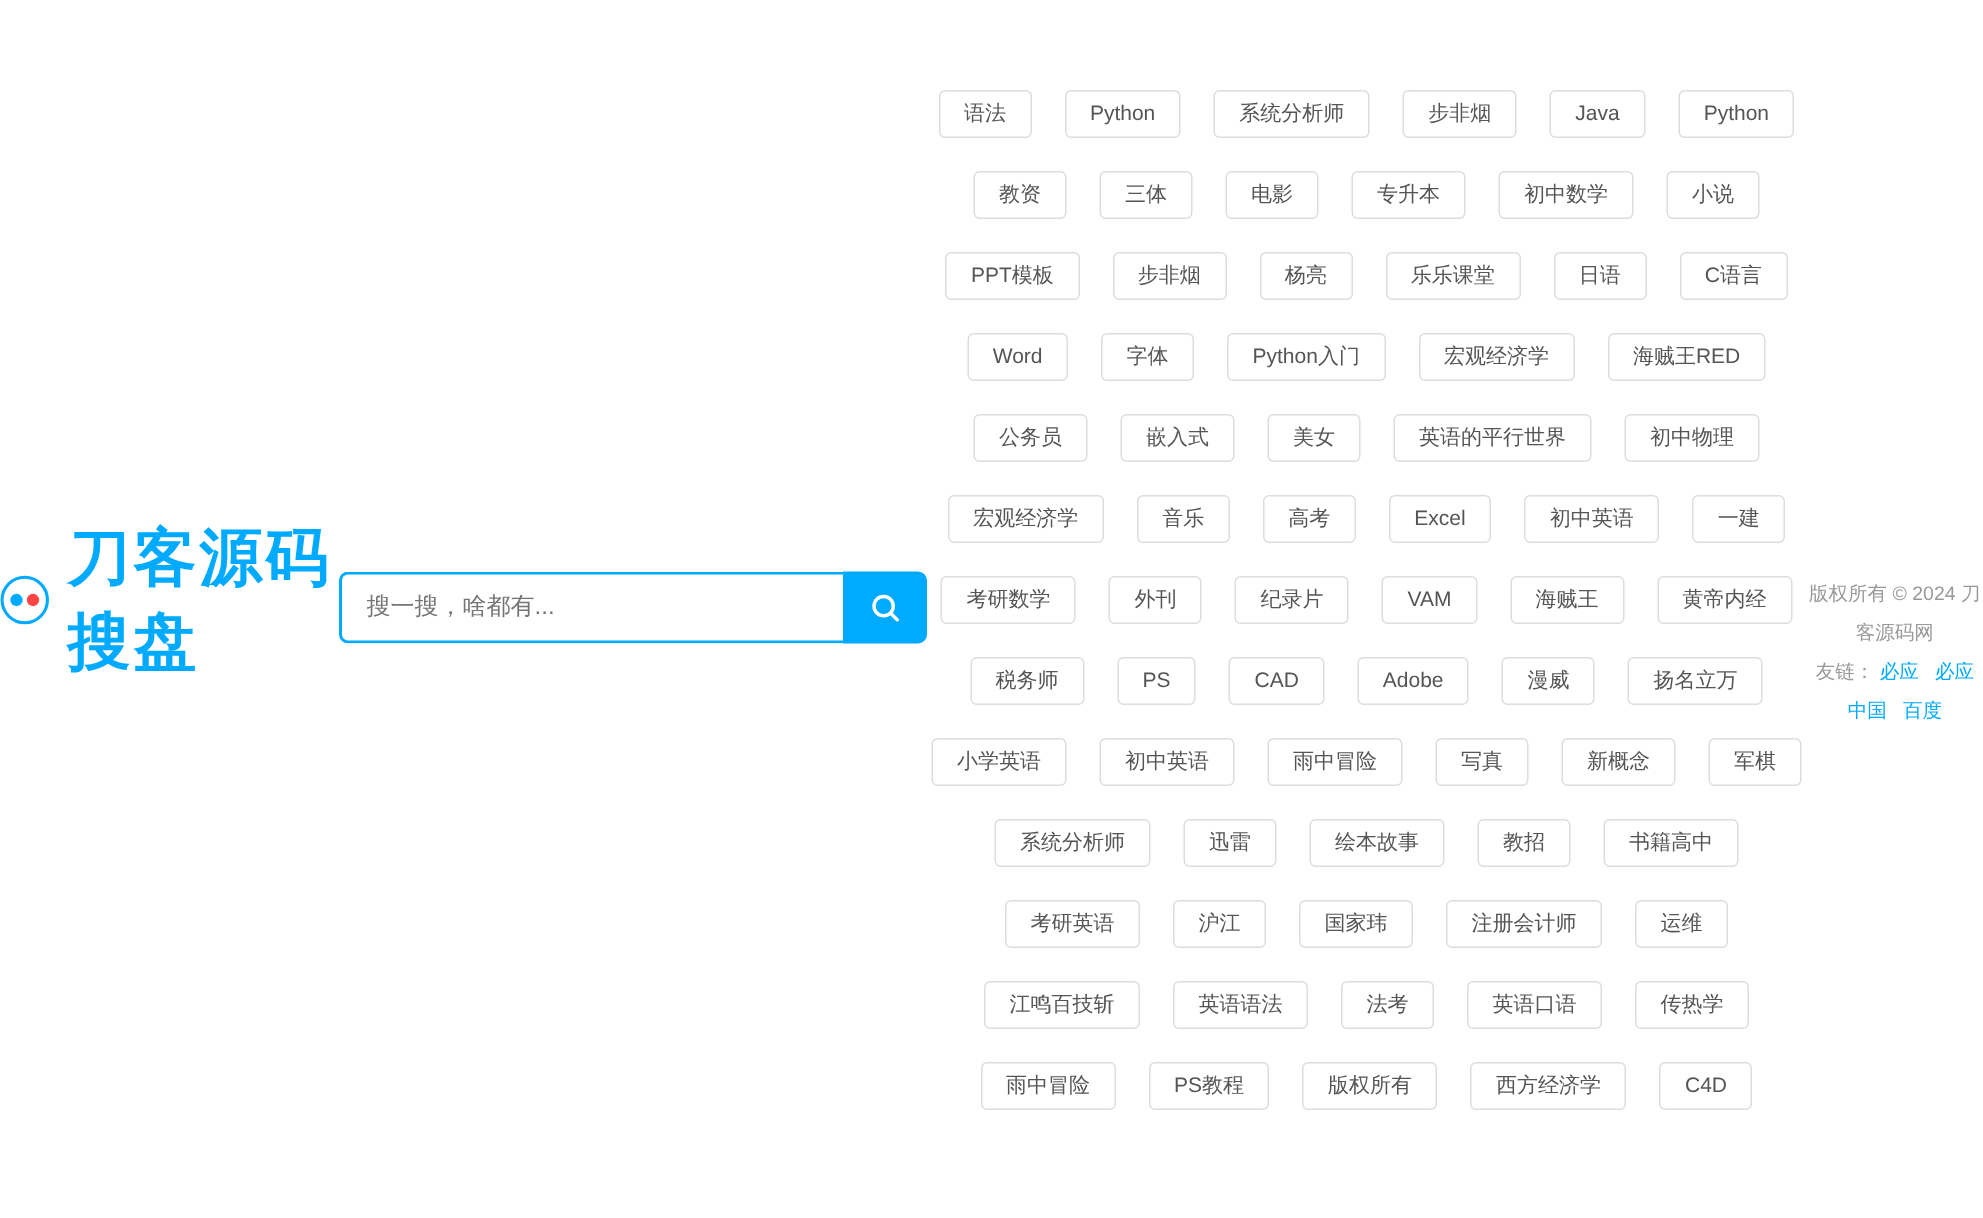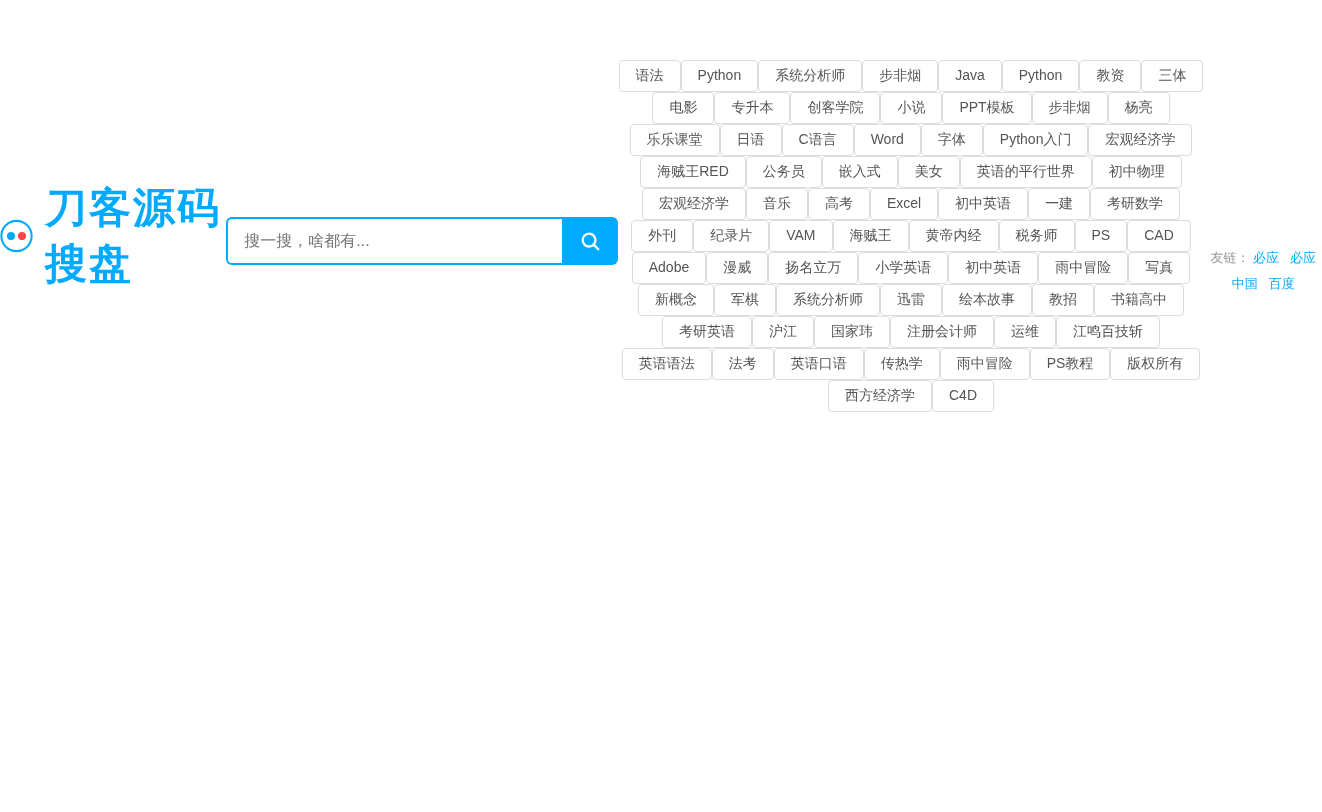--- a/index.html
+++ b/index.html
@@ -60,21 +60,21 @@
       cursor: pointer;
       display: flex;
       align-items: center;
       justify-content: center;
     }
     .tags-container {
       width: 840px;
       display: flex;
       flex-wrap: wrap;
       justify-content: center;
-      gap: 0;
+      gap: 22px;
       margin-bottom: 50px;
     }
     .tag {
       padding: 6px 16px;
       border: 1px solid #ddd;
       border-radius: 4px;
       font-size: 14px;
       color: #555;
       cursor: pointer;
       background: #fff;
@@ -122,21 +122,21 @@
   <span class="tag">语法</span>
       <span class="tag">Python</span>
       <span class="tag">系统分析师</span>
       <span class="tag">步非烟</span>
       <span class="tag">Java</span>
       <span class="tag">Python</span>
       <span class="tag">教资</span>
       <span class="tag">三体</span>
       <span class="tag">电影</span>
       <span class="tag">专升本</span>
-      <span class="tag">创客学院</span>
+      <span class="tag">初中数学</span>
       <span class="tag">小说</span>
       <span class="tag">PPT模板</span>
       <span class="tag">步非烟</span>
       <span class="tag">杨亮</span>
       <span class="tag">乐乐课堂</span>
       <span class="tag">日语</span>
       <span class="tag">C语言</span>
       <span class="tag">Word</span>
       <span class="tag">字体</span>
       <span class="tag">Python入门</span>
@@ -187,20 +187,21 @@
       <span class="tag">英语口语</span>
       <span class="tag">传热学</span>
       <span class="tag">雨中冒险</span>
       <span class="tag">PS教程</span>
       <span class="tag">版权所有</span>
       <span class="tag">西方经济学</span>
       <span class="tag">C4D</span>
     </div>
 
   <div class="footer">
+    <div>版权所有 © 2024 刀客源码网</div>
     <div>
       <span>友链：</span>
       <a href="#">必应</a>
       &nbsp;
       <a href="#">必应中国</a>
       &nbsp;
       <a href="#">百度</a>
     </div>
   </div>
 </div>

